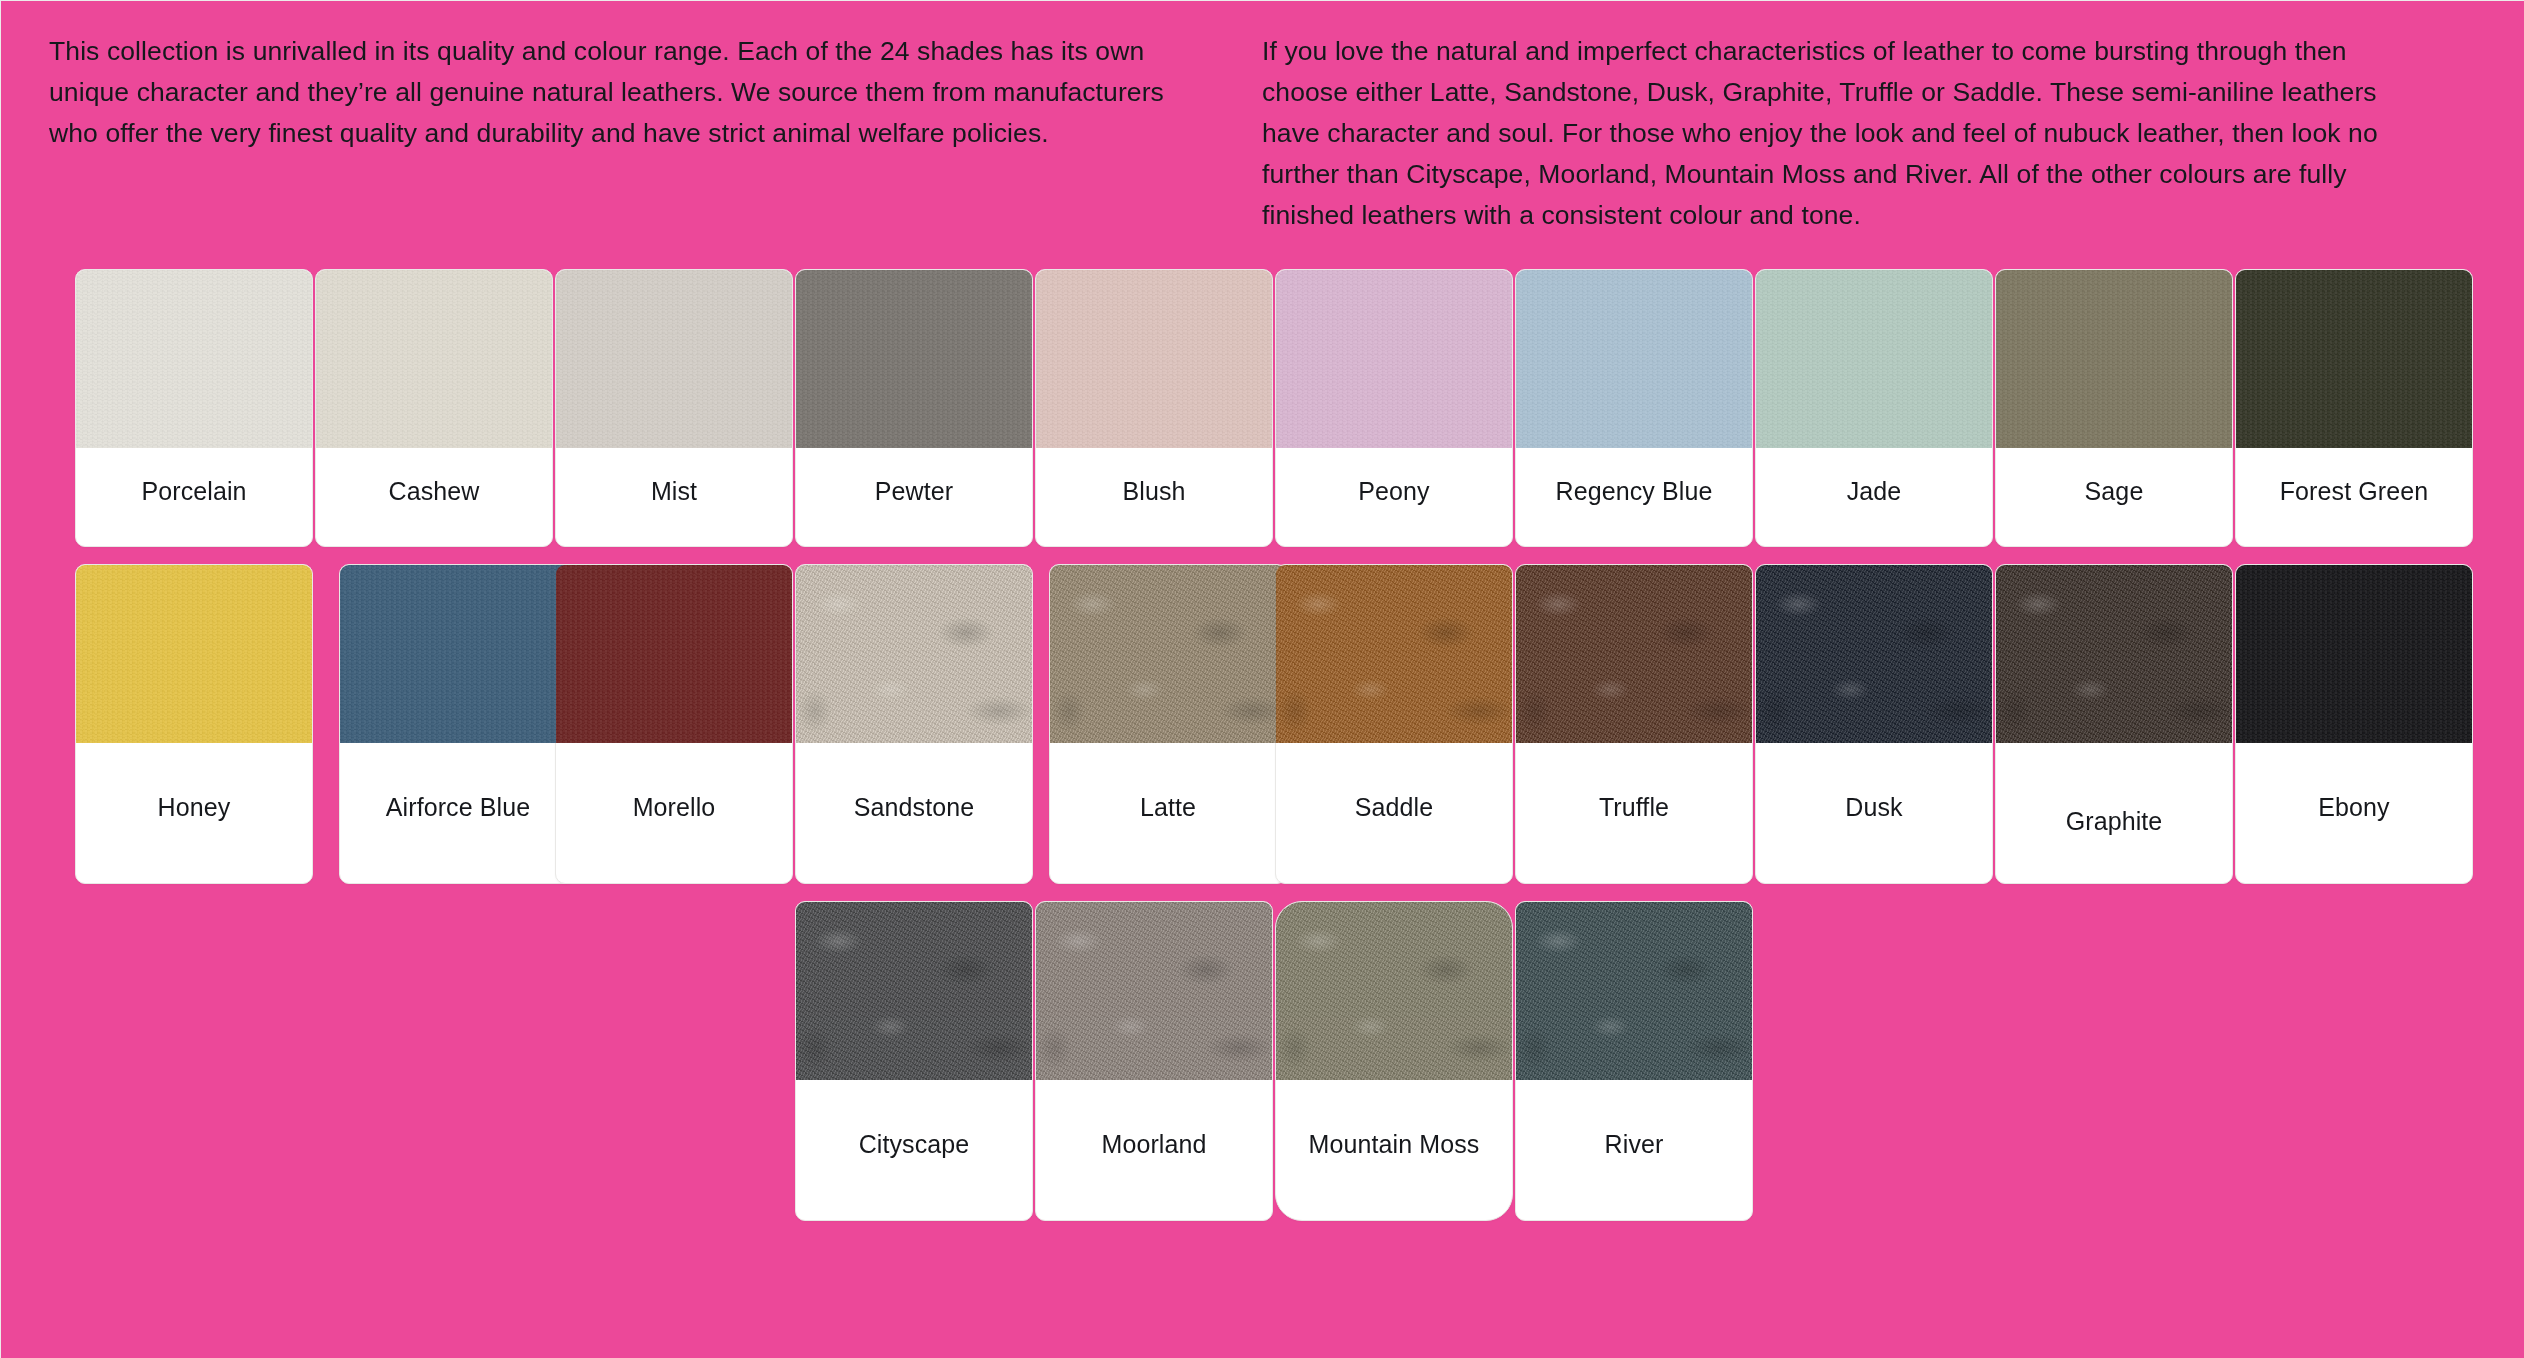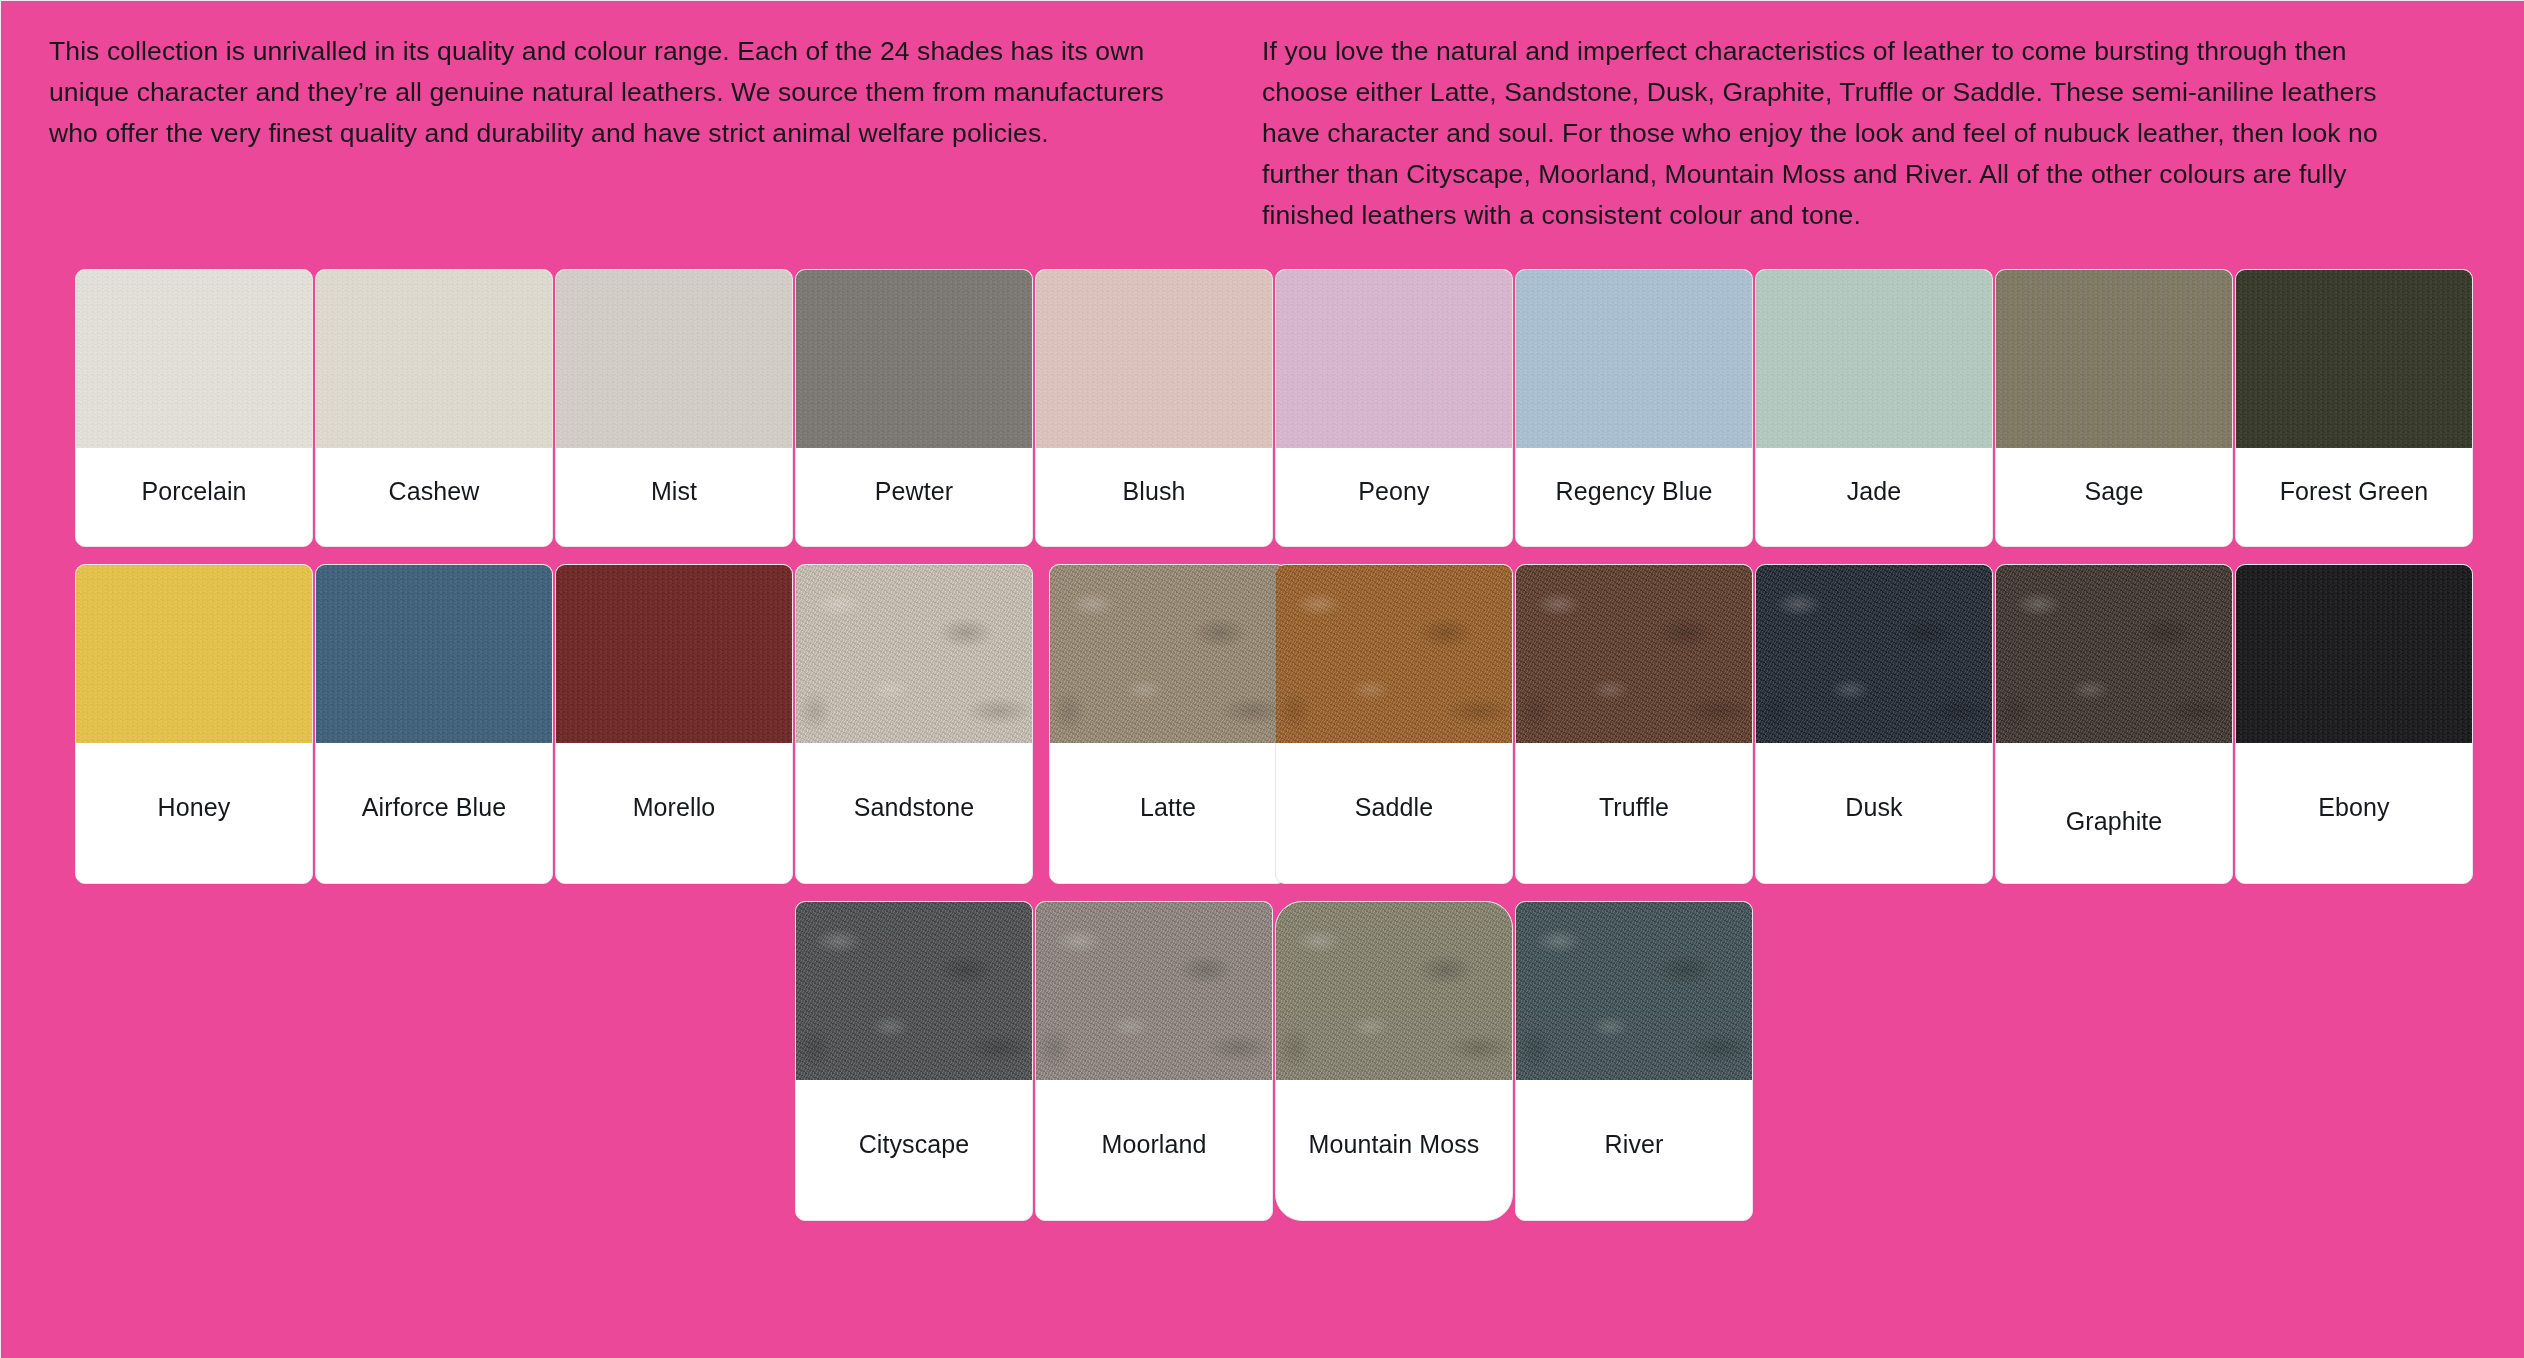--- a/index.html
+++ b/index.html
@@ -168,21 +168,21 @@
         <div class="label">Sage</div>
       </div>
       <div class="card" style="grid-area: 1 / 10;">
         <div class="swatch" style="background-color: rgb(52, 54, 39);"></div>
         <div class="label">Forest Green</div>
       </div>
       <div class="card" style="grid-area: 2 / 1;">
         <div class="swatch" style="background-color: rgb(227, 194, 71);"></div>
         <div class="label">Honey</div>
       </div>
-      <div class="card tall" style="grid-area: 2 / 2;">
+      <div class="card tall" style="grid-area: 2 / 2; margin-left: 24px;">
         <div class="swatch" style="background-color: rgb(61, 94, 121);"></div>
         <div class="label">Airforce Blue</div>
       </div>
       <div class="card" style="grid-area: 2 / 3;">
         <div class="swatch" style="background-color: rgb(108, 37, 36);"></div>
         <div class="label">Morello</div>
       </div>
       <div class="card grain-heavy" style="grid-area: 2 / 4;">
         <div class="swatch" style="background-color: rgb(205, 195, 181);"></div>
         <div class="label">Sandstone</div>

